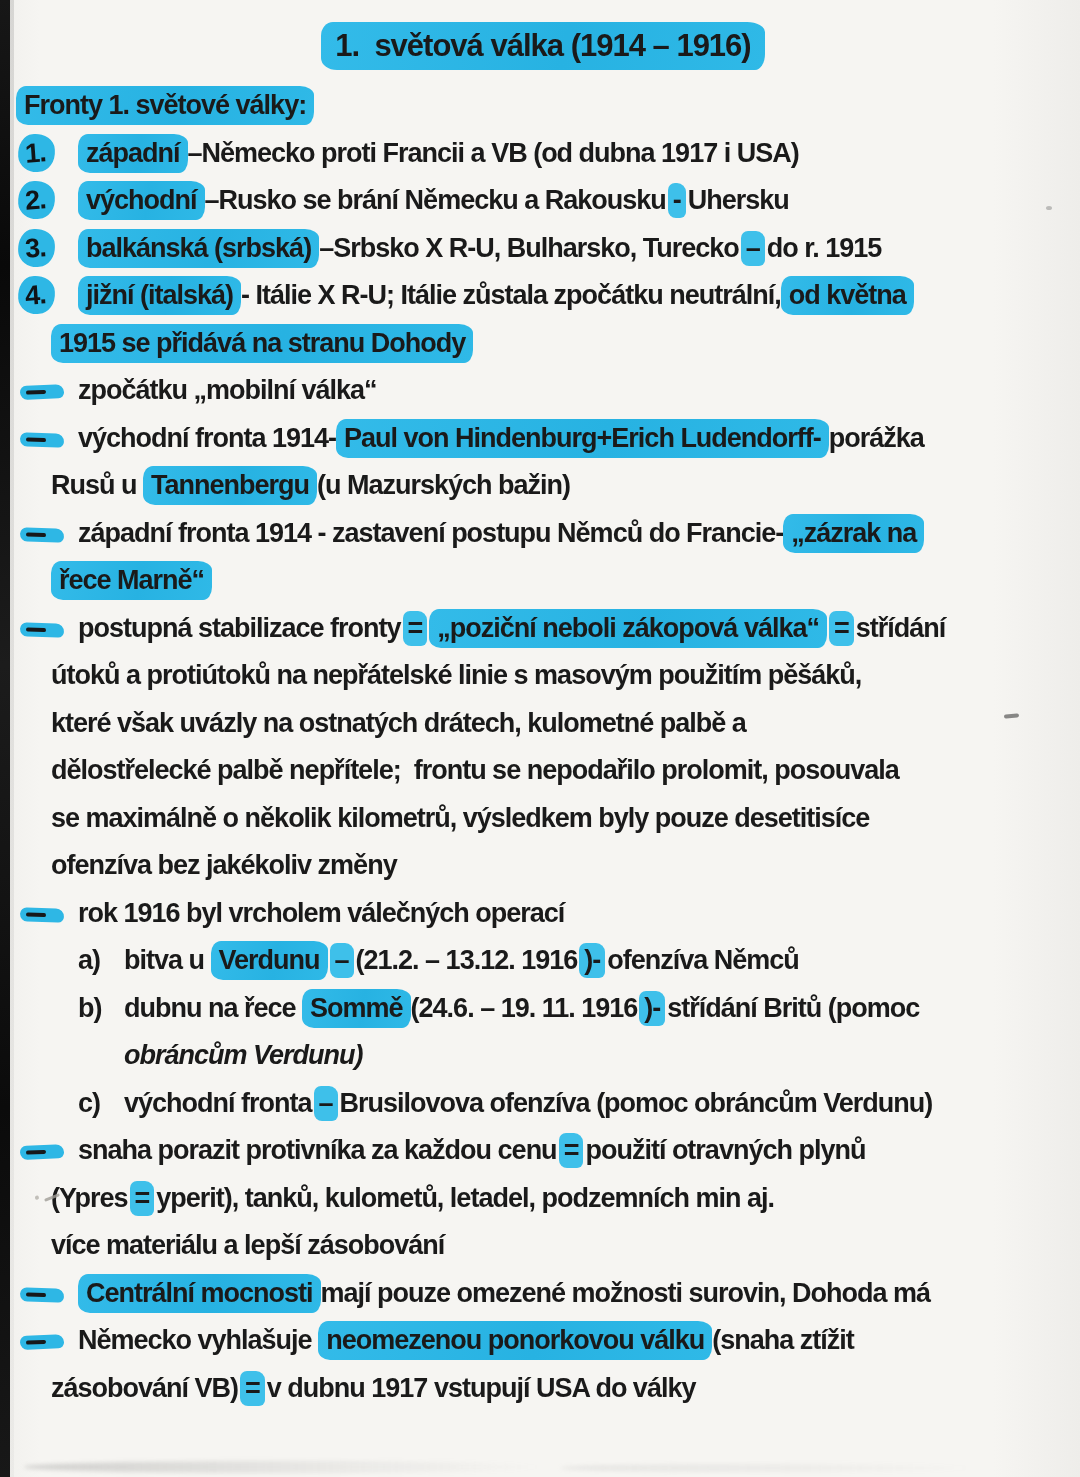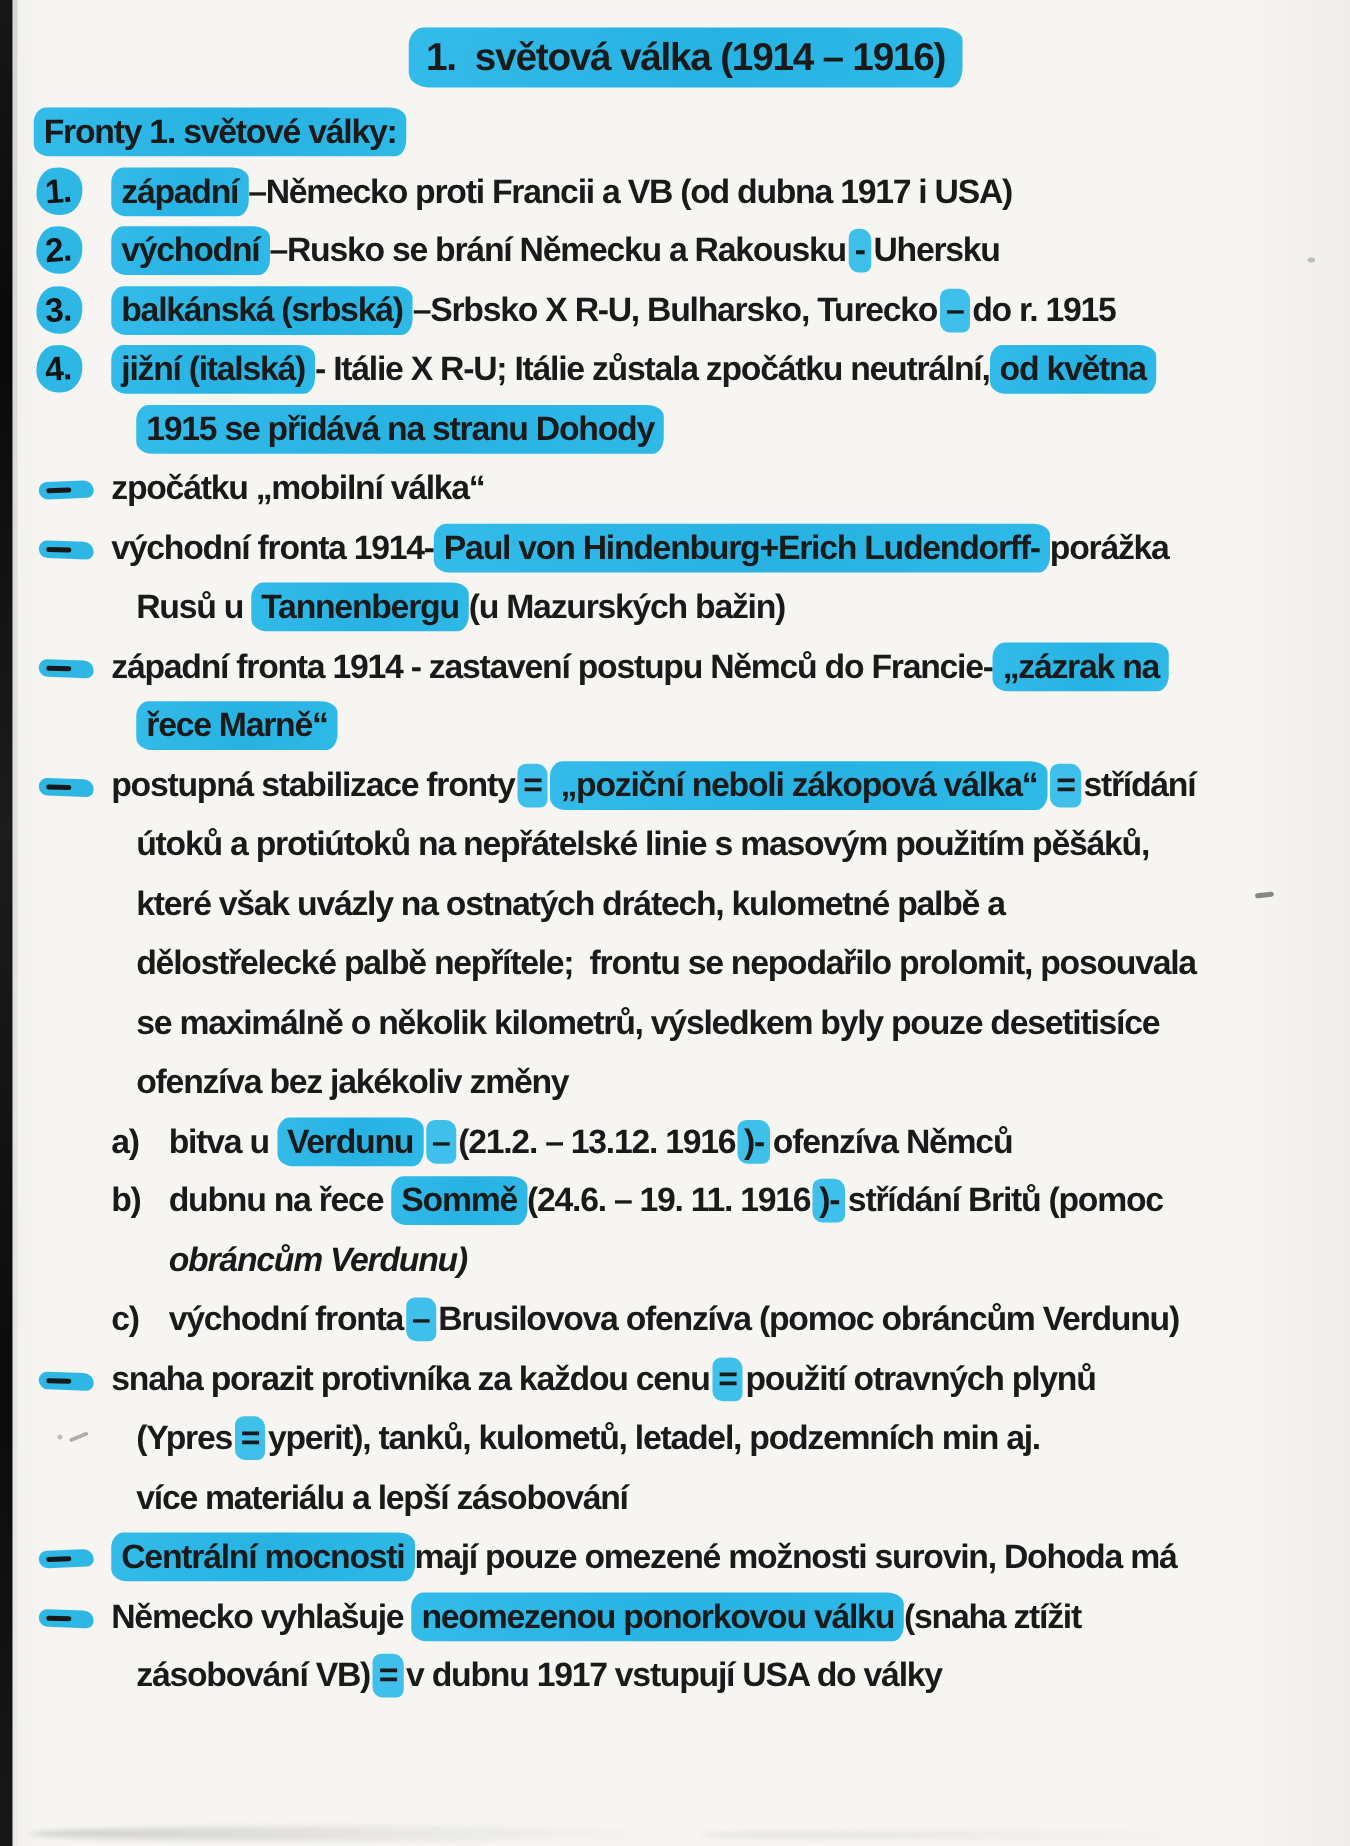--- a/index.html
+++ b/index.html
@@ -52,30 +52,29 @@
     padding:10px 8px 0 14px;
     font-size:27px;
     letter-spacing:-1px;
   }
   .line{
     position:relative;
     height:47.5px;
     line-height:47.5px;
     white-space:pre;
     padding-left:64px;
-    margin-left:11px;
   }
   .line.title{
     height:72px;line-height:72px;
     text-align:center;
     padding-left:0;
     font-size:31px;
   }
   .line.heading{padding-left:2px;}
-  .line.cont{padding-left:84px;}
+  .line.cont{padding-left:37px;}
   .line.sub{padding-left:110px;}
   .line.subcont{padding-left:110px;font-style:italic;}
 
   
   .seg{vertical-align:baseline;}
   .hl{
     background:linear-gradient(100deg,#33bbe9 0%,#27b2e2 55%,#2fb9e7 100%);
     padding:4px 8px 5px;
     border-radius:10px 14px 9px 12px / 12px 9px 13px 10px;
     box-decoration-break:clone;
@@ -143,20 +142,21 @@
       <div class="line item"><span class="marker marker-dash"></span><span class="seg p">východní fronta 1914-</span><span class="seg hl">Paul von Hindenburg+Erich Ludendorff-</span><span class="seg p">porážka</span></div>
       <div class="line cont"><span class="seg p">Rusů u </span><span class="seg hl">Tannenbergu</span><span class="seg p">(u Mazurských bažin)</span></div>
       <div class="line item"><span class="marker marker-dash"></span><span class="seg p">západní fronta 1914 - zastavení postupu Němců do Francie-</span><span class="seg hl">„zázrak na</span></div>
       <div class="line cont"><span class="seg hl">řece Marně“</span></div>
       <div class="line item"><span class="marker marker-dash"></span><span class="seg p">postupná stabilizace fronty</span><span class="seg m">=</span><span class="seg hl">„poziční neboli zákopová válka“</span><span class="seg m">=</span><span class="seg p">střídání</span></div>
       <div class="line cont"><span class="seg p">útoků a protiútoků na nepřátelské linie s masovým použitím pěšáků,</span></div>
       <div class="line cont"><span class="seg p">které však uvázly na ostnatých drátech, kulometné palbě a</span></div>
       <div class="line cont"><span class="seg p">dělostřelecké palbě nepřítele;  frontu se nepodařilo prolomit, posouvala</span></div>
       <div class="line cont"><span class="seg p">se maximálně o několik kilometrů, výsledkem byly pouze desetitisíce</span></div>
       <div class="line cont"><span class="seg p">ofenzíva bez jakékoliv změny</span></div>
+      <div class="line item"><span class="marker marker-dash"></span><span class="seg p">rok 1916 byl vrcholem válečných operací</span></div>
       <div class="line sub"><span class="marker marker-letter">a)</span><span class="seg p">bitva u </span><span class="seg hl">Verdunu</span><span class="seg m">–</span><span class="seg p">(21.2. – 13.12. 1916</span><span class="seg m">)-</span><span class="seg p">ofenzíva Němců</span></div>
       <div class="line sub"><span class="marker marker-letter">b)</span><span class="seg p">dubnu na řece </span><span class="seg hl">Sommě</span><span class="seg p">(24.6. – 19. 11. 1916</span><span class="seg m">)-</span><span class="seg p">střídání Britů (pomoc</span></div>
       <div class="line subcont"><span class="seg p">obráncům Verdunu)</span></div>
       <div class="line sub"><span class="marker marker-letter">c)</span><span class="seg p">východní fronta</span><span class="seg m">–</span><span class="seg p">Brusilovova ofenzíva (pomoc obráncům Verdunu)</span></div>
       <div class="line item"><span class="marker marker-dash"></span><span class="seg p">snaha porazit protivníka za každou cenu</span><span class="seg m">=</span><span class="seg p">použití otravných plynů</span></div>
       <div class="line cont"><span class="marker marker-pencil"></span><span class="seg p">(Ypres</span><span class="seg m">=</span><span class="seg p">yperit), tanků, kulometů, letadel, podzemních min aj.</span></div>
       <div class="line cont"><span class="seg p">více materiálu a lepší zásobování</span></div>
       <div class="line item"><span class="marker marker-dash"></span><span class="seg hl">Centrální mocnosti</span><span class="seg p">mají pouze omezené možnosti surovin, Dohoda má</span></div>
       <div class="line item"><span class="marker marker-dash"></span><span class="seg p">Německo vyhlašuje </span><span class="seg hl">neomezenou ponorkovou válku</span><span class="seg p">(snaha ztížit</span></div>
       <div class="line cont"><span class="seg p">zásobování VB)</span><span class="seg m">=</span><span class="seg p">v dubnu 1917 vstupují USA do války</span></div>

